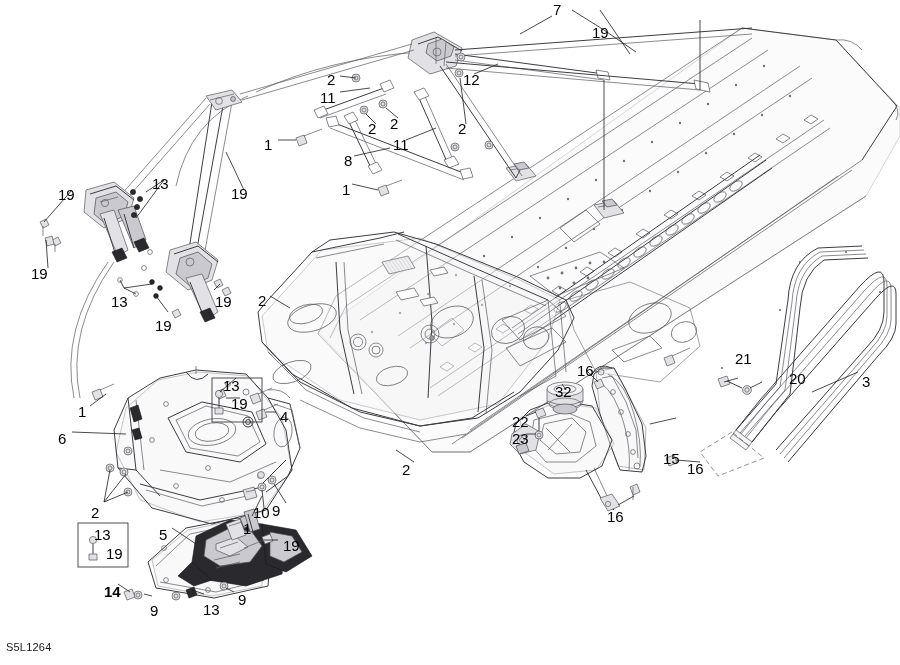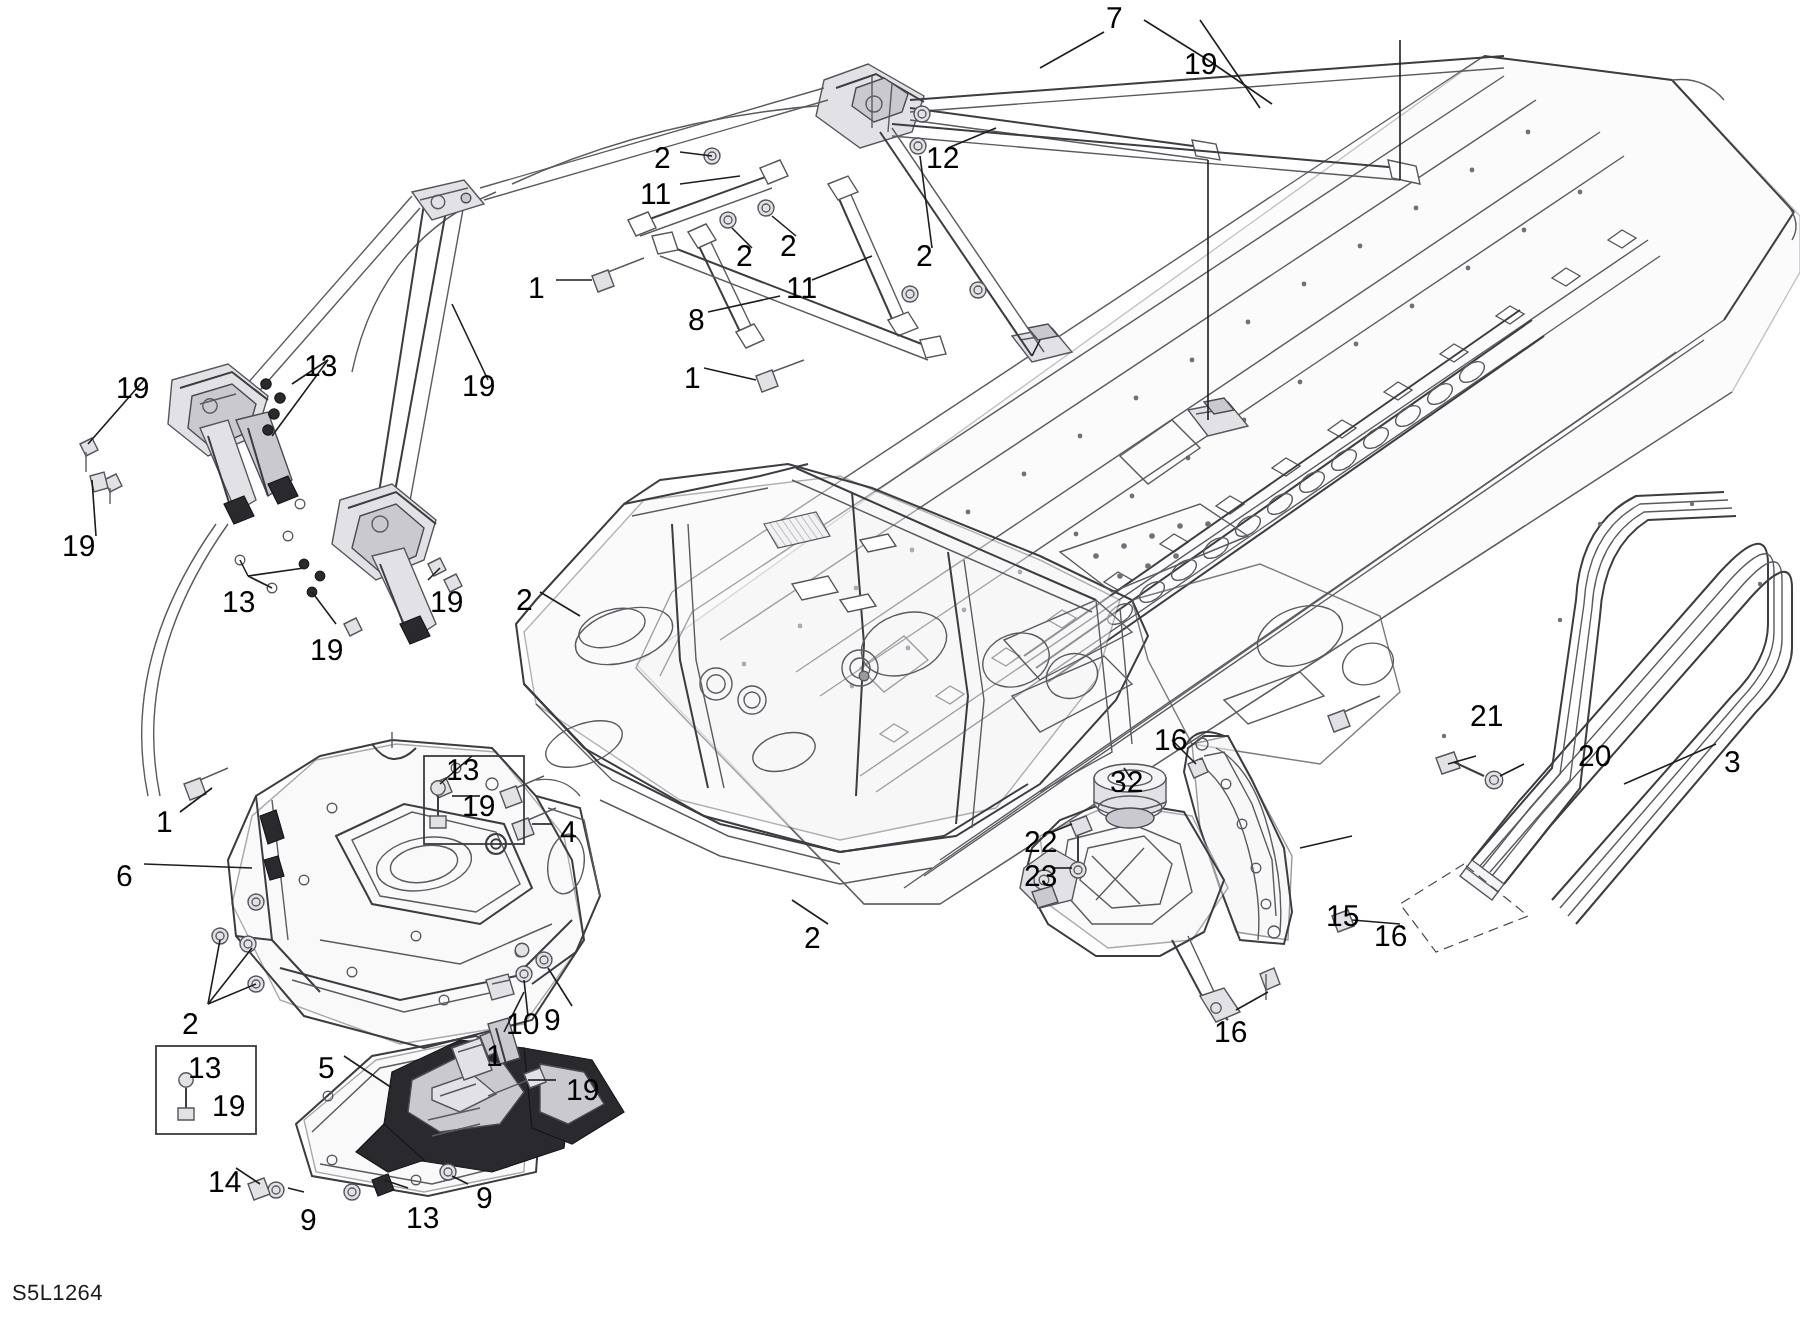--- a/index.html
+++ b/index.html
@@ -796,20 +796,20 @@
   <div class="callout" style="left:687px; top:461px;">16</div>
   <div class="callout" style="left:91px;  top:505px;">2</div>
   <div class="callout" style="left:253px; top:505px;">10</div>
   <div class="callout" style="left:272px; top:503px;">9</div>
   <div class="callout" style="left:607px; top:509px;">16</div>
   <div class="callout" style="left:94px;  top:527px;">13</div>
   <div class="callout" style="left:159px; top:527px;">5</div>
   <div class="callout" style="left:243px; top:521px;">1</div>
   <div class="callout" style="left:283px; top:538px;">19</div>
   <div class="callout" style="left:106px; top:546px;">19</div>
-  <div class="callout" style="left:104px; top:584px;">14</div>
+  <div class="callout" style="left:104px; top:584px;font-weight:bold;">14</div>
   <div class="callout" style="left:150px; top:603px;">9</div>
   <div class="callout" style="left:203px; top:602px;">13</div>
   <div class="callout" style="left:238px; top:592px;">9</div>
 
   <div id="figure-code">S5L1264</div>
 
 </div>
 
 </body></html>

